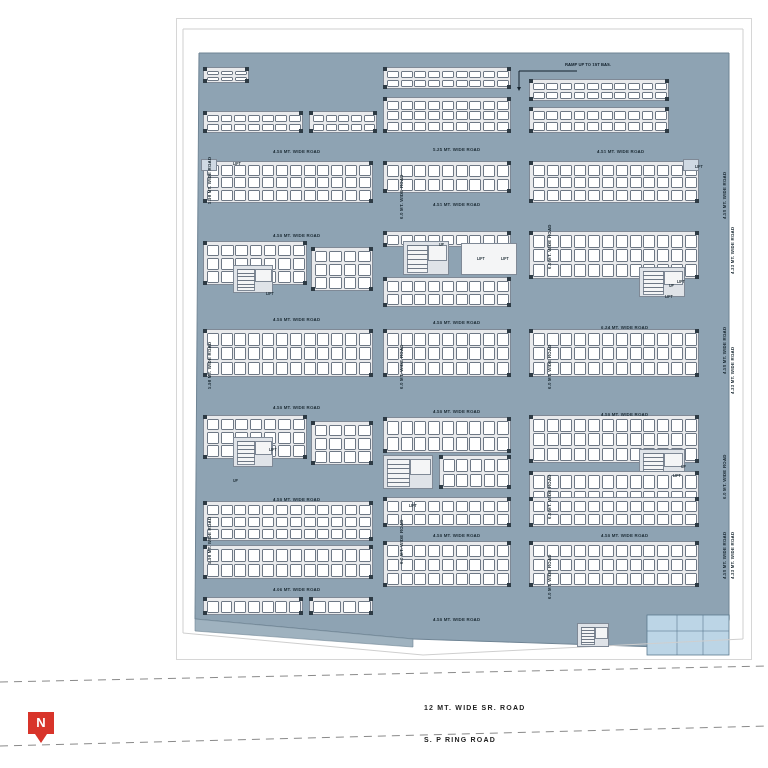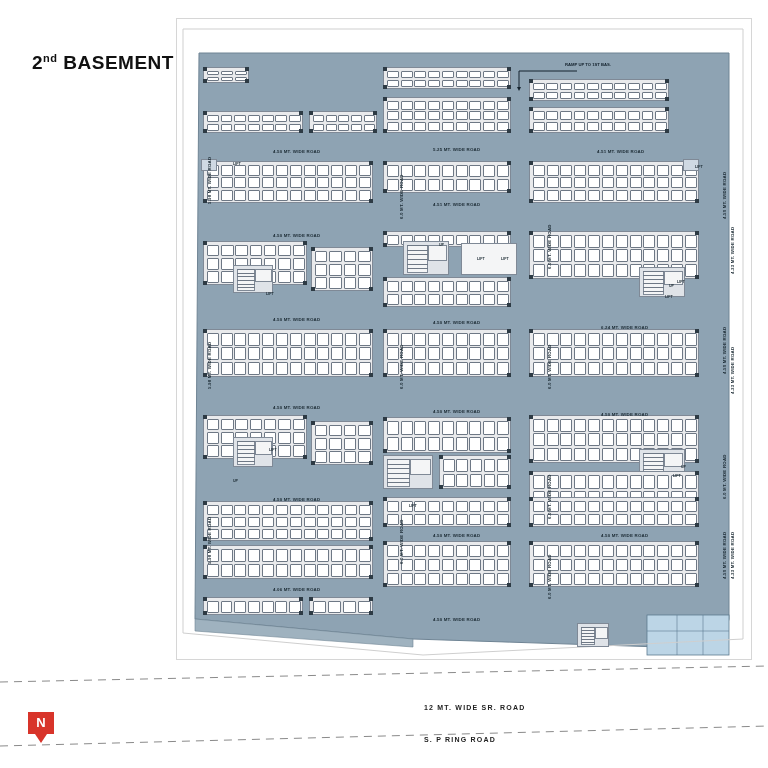--- a/index.html
+++ b/index.html
@@ -90,23 +90,20 @@
     position:absolute;left:7px;top:22px;width:0;height:0;
     border-left:6px solid transparent;border-right:6px solid transparent;
     border-top:9px solid #d8342a;
   }
 </style>
 </head>
 <body>
 
 <div id="stage">
 
-  <div class="title">
-    <span>2</span><span class="sup">nd</span><span> BASEMENT</span>
-  </div>
 
   <div class="plan-frame">
     <div class="slab">
       <svg width="574" height="640" viewBox="0 0 574 640" xmlns="http://www.w3.org/2000/svg">
 
         <polygon points="22,34 552,34 552,600 545,630 236,620 18,600" fill="#8ea3b3" stroke="#6f8494" stroke-width="1"></polygon>
 
         <polygon points="18,600 236,620 236,628 18,612" fill="#9fb2bf" stroke="#6f8494" stroke-width="0.6"></polygon>
 
         <rect x="470" y="596" width="82" height="40" fill="#bcd5e6" stroke="#5d7b90" stroke-width="0.8"></rect>

